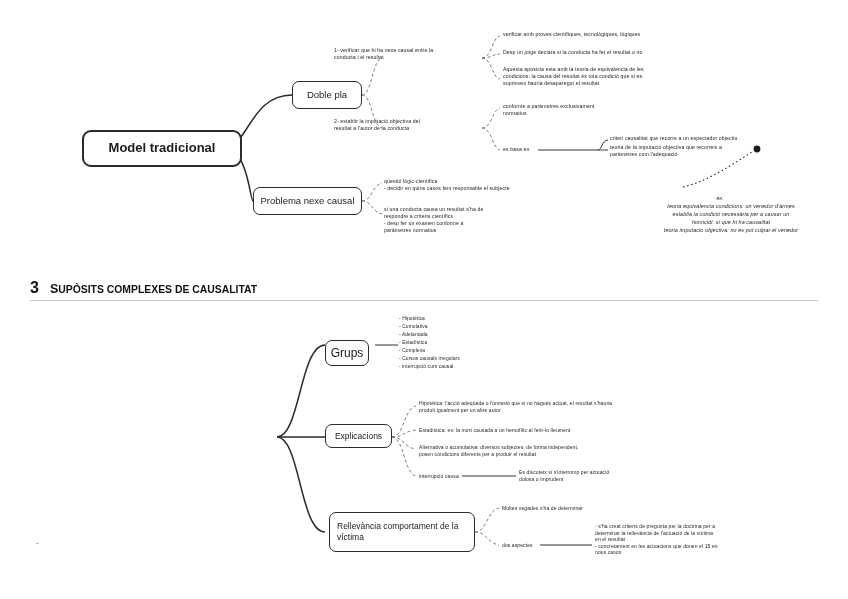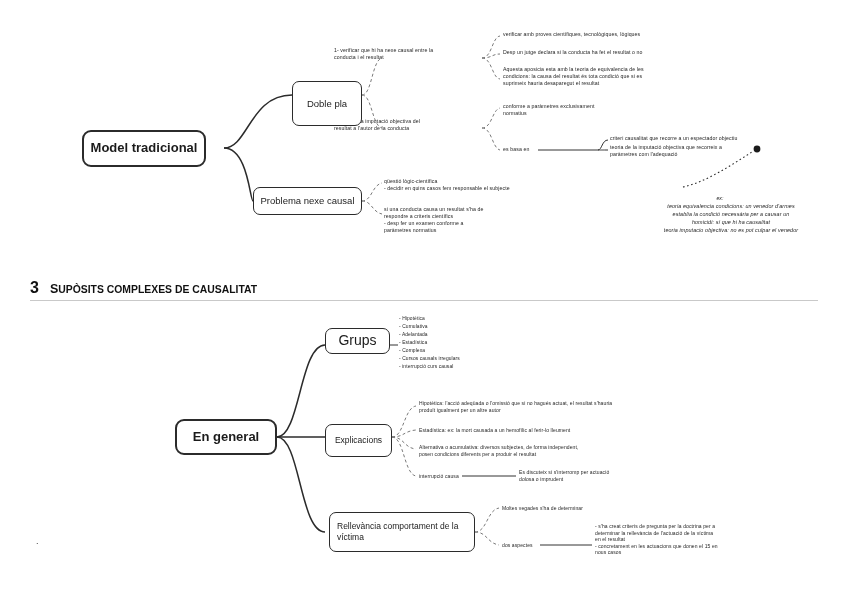--- a/index.html
+++ b/index.html
@@ -114,25 +114,25 @@
     <path d="M392,437 C404,437 404,474 416,476" stroke="#7a7a7a" stroke-width="1" stroke-dasharray="3,2.5"></path>
 
     <line x1="462" y1="476" x2="516" y2="476" stroke="#333" stroke-width="1"></line>
 
     <path d="M475,532 C487,532 487,510 499,508" stroke="#7a7a7a" stroke-width="1" stroke-dasharray="3,2.5"></path>
     <path d="M475,532 C487,532 487,543 499,545" stroke="#7a7a7a" stroke-width="1" stroke-dasharray="3,2.5"></path>
 
     <line x1="540" y1="545" x2="592" y2="545" stroke="#333" stroke-width="1"></line>
   </svg>
 
-  <div class="node root" style="left:82px;top:130px;width:124px;height:37px;font-size:13px;">
+  <div class="node root" style="left:82px;top:130px;width:160px;height:37px;font-size:13px;">
     <span>Model tradicional</span>
   </div>
 
-  <div class="node" style="left:292px;top:81px;width:70px;height:45px;font-size:9.5px;">
+  <div class="node" style="left:292px;top:81px;width:70px;height:28px;font-size:9.5px;">
     <span>Doble pla</span>
   </div>
 
   <div class="node" style="left:253px;top:187px;width:109px;height:28px;font-size:9.5px;justify-content:center;">
     <span>Problema nexe causal</span>
   </div>
 
   <div class="txt" style="left:334px;top:47px;width:150px;font-size:5.2px;">1- verificar que hi ha nexe causal entre la
 conducta i el resultat</div>
 
@@ -164,29 +164,26 @@
   <div class="txt it ctr" style="left:618px;top:203px;width:226px;font-size:5.4px;">teoria equivalencia condicions: un venedor d'armes</div>
   <div class="txt it ctr" style="left:618px;top:211px;width:226px;font-size:5.4px;">establia la condició necessària per a causar un</div>
   <div class="txt it ctr" style="left:618px;top:219px;width:226px;font-size:5.4px;">homicidi: sí que hi ha causalitat</div>
   <div class="txt it ctr" style="left:618px;top:227px;width:226px;font-size:5.4px;">teoria imputacio objectiva: no es pot culpar el venedor</div>
 
   <div class="heading" style="left:30px;top:279px;">
     <span class="num">3</span><span class="ttl"><span>S</span><span class="sc">UPÒSITS COMPLEXES DE CAUSALITAT</span></span>
   </div>
   <div class="rule" style="left:30px;top:300px;width:788px;"></div>
 
-  <div class="node root" style="left:175px;top:419px;width:102px;height:36px;font-size:13px;">
-    <span>En general</span>
-  </div>
-
-  <div class="node" style="left:325px;top:328px;width:65px;height:26px;font-size:14px;">
+
+  <div class="node" style="left:325px;top:340px;width:44px;height:26px;font-size:12px;">
     <span>Grups</span>
   </div>
 
-  <div class="node" style="left:325px;top:424px;width:67px;height:33px;font-size:8.5px;">
+  <div class="node" style="left:325px;top:424px;width:67px;height:24px;font-size:8.5px;">
     <span>Explicacions</span>
   </div>
 
   <div class="node lefttext" style="left:329px;top:512px;width:146px;height:40px;font-size:8.5px;">
     <span style="white-space:pre-line;">Rellevància comportament de la
 víctima</span>
   </div>
 
   <div class="txt" style="left:399px;top:316px;font-size:4.9px;">- Hipotètica</div>
   <div class="txt" style="left:399px;top:324px;font-size:4.9px;">- Cumulativa</div>

